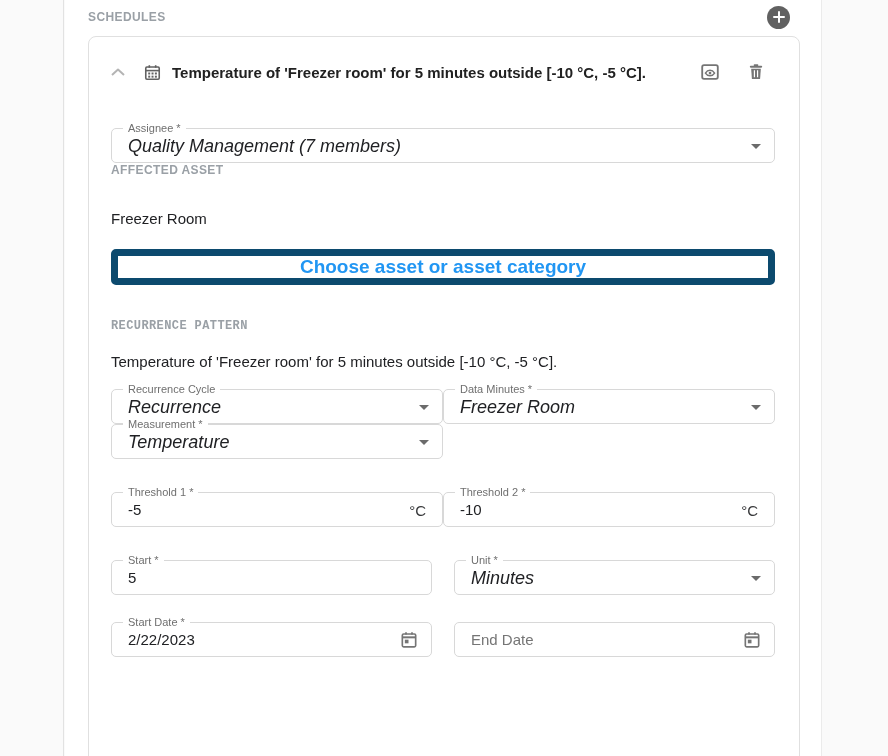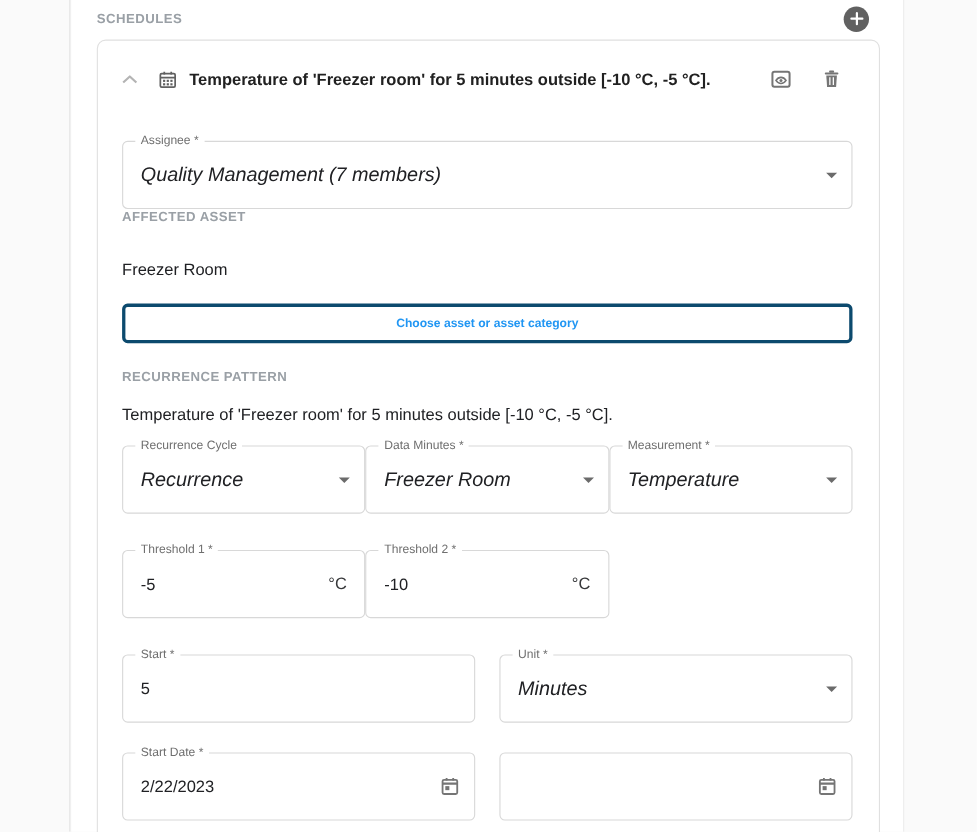--- a/index.html
+++ b/index.html
@@ -22,21 +22,21 @@
           padding:22px 24px 0 22px; }
 
   .card-header { display:flex; align-items:center; height:26px; margin-left:-5px; }
   .icon-btn { display:flex; align-items:center; justify-content:center;
               width:24px; height:24px; cursor:pointer; flex:0 0 auto; }
   .card-title { font-size:15px; font-weight:bold; color:#212121; margin-left:8px; flex:1 1 auto;
                 white-space:nowrap; overflow:hidden; }
   .hdr-cal { margin-left:10px; }
   .trash-wrap { margin-left:22px; margin-right:7px; }
 
-  .mat-field { position:relative; height:62px; border:1px solid #d8d8d8; border-radius:5px;
+  .mat-field { position:relative; height:35px; border:1px solid #d8d8d8; border-radius:5px;
                background:#fff; cursor:pointer;padding-left:40px; }
   .mat-label { position:absolute; top:-7px; left:11px; background:#fff; padding:0 5px;
                font-size:11px; line-height:13px; color:#6f6f6f; white-space:nowrap; }
   .mat-value { position:absolute; left:16px; top:50%; transform:translateY(-50%);
                font-size:18px; color:#202124; white-space:nowrap;font-style:italic; }
   .mat-input { position:absolute; left:16px; top:0; width:calc(100% - 60px); height:100%;
                border:none; outline:none; background:transparent; padding:0;
                font-family:inherit; font-size:15px; color:#202124; }
   .mat-input::placeholder { color:#757575; opacity:1; }
   .mat-suffix { position:absolute; right:16px; top:50%; transform:translateY(-50%);
@@ -44,27 +44,27 @@
   .caret { position:absolute; right:13px; top:50%; margin-top:-2px; width:0; height:0;
            border-left:5px solid transparent; border-right:5px solid transparent;
            border-top:5px solid #6b6b6b; }
   .cal-toggle { position:absolute; right:9px; top:50%; transform:translateY(-50%);
                 width:26px; height:26px; display:flex; align-items:center; justify-content:center;
                 cursor:pointer; }
 
   .assignee { margin-top:43px; }
   .h-affected   { }
   .asset-name   { margin-top:33px; font-size:15px; color:#202124; }
-  .choose-btn { margin-top:22px; height:36px; width:100%; border:3px solid #0c4a6e; border-radius:5px;
+  .choose-btn { margin-top:22px; height:36px; width:100%; border:7px solid #0c4a6e; border-radius:5px;
                 background:#fff; display:flex; align-items:center; justify-content:center;
-                font-size:11px; font-weight:bold; color:#2196f3; cursor:pointer; }
-  .h-recurrence { margin-top:23px; }
+                font-size:19px; font-weight:bold; color:#2196f3; cursor:pointer; }
+  .h-recurrence { margin-top:34px;font-family:Liberation Mono, monospace; }
   .summary { margin-top:20px; font-size:15px; color:#202124; }
 
-  .grid3 { display:grid; grid-template-columns:1fr 1fr 1fr; }
+  .grid3 { display:grid; grid-template-columns:1fr 1fr; }
   .grid2 { display:grid; grid-template-columns:1fr 1fr; column-gap:22px; }
   .row-1 { margin-top:19px; }
   .row-2 { margin-top:33px; }
   .row-3 { margin-top:33px; }
   .row-4 { margin-top:27px; }
 
   svg { display:block; }
 </style>
 </head>
 <body>
@@ -199,20 +199,21 @@
           <svg width="20" height="20" viewBox="0 0 24 24">
             <rect x="4" y="4.8" width="16" height="15.4" rx="1.6" fill="none" stroke="#757575" stroke-width="2"></rect>
             <line x1="4" y1="8.8" x2="20" y2="8.8" stroke="#757575" stroke-width="2.4"></line>
             <line x1="8.4" y1="2.6" x2="8.4" y2="5.4" stroke="#757575" stroke-width="2"></line>
             <line x1="15.6" y1="2.6" x2="15.6" y2="5.4" stroke="#757575" stroke-width="2"></line>
             <rect x="7" y="11.6" width="4.4" height="4.4" fill="#757575"></rect>
           </svg>
         </span>
       </div>
       <div class="mat-field">
+        <input class="mat-input" placeholder="End Date" style="">
         <span class="cal-toggle">
           <svg width="20" height="20" viewBox="0 0 24 24">
             <rect x="4" y="4.8" width="16" height="15.4" rx="1.6" fill="none" stroke="#757575" stroke-width="2"></rect>
             <line x1="4" y1="8.8" x2="20" y2="8.8" stroke="#757575" stroke-width="2.4"></line>
             <line x1="8.4" y1="2.6" x2="8.4" y2="5.4" stroke="#757575" stroke-width="2"></line>
             <line x1="15.6" y1="2.6" x2="15.6" y2="5.4" stroke="#757575" stroke-width="2"></line>
             <rect x="7" y="11.6" width="4.4" height="4.4" fill="#757575"></rect>
           </svg>
         </span>
       </div>

